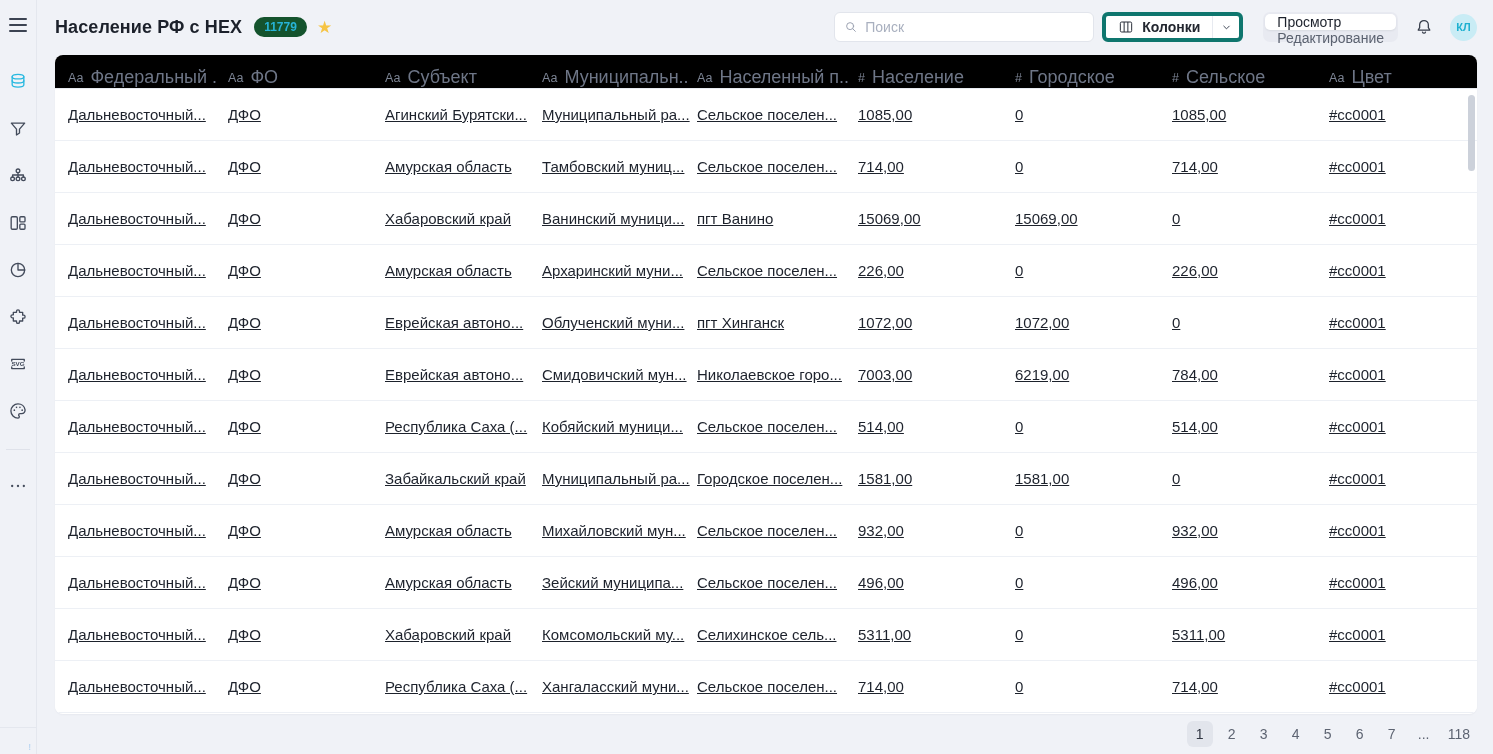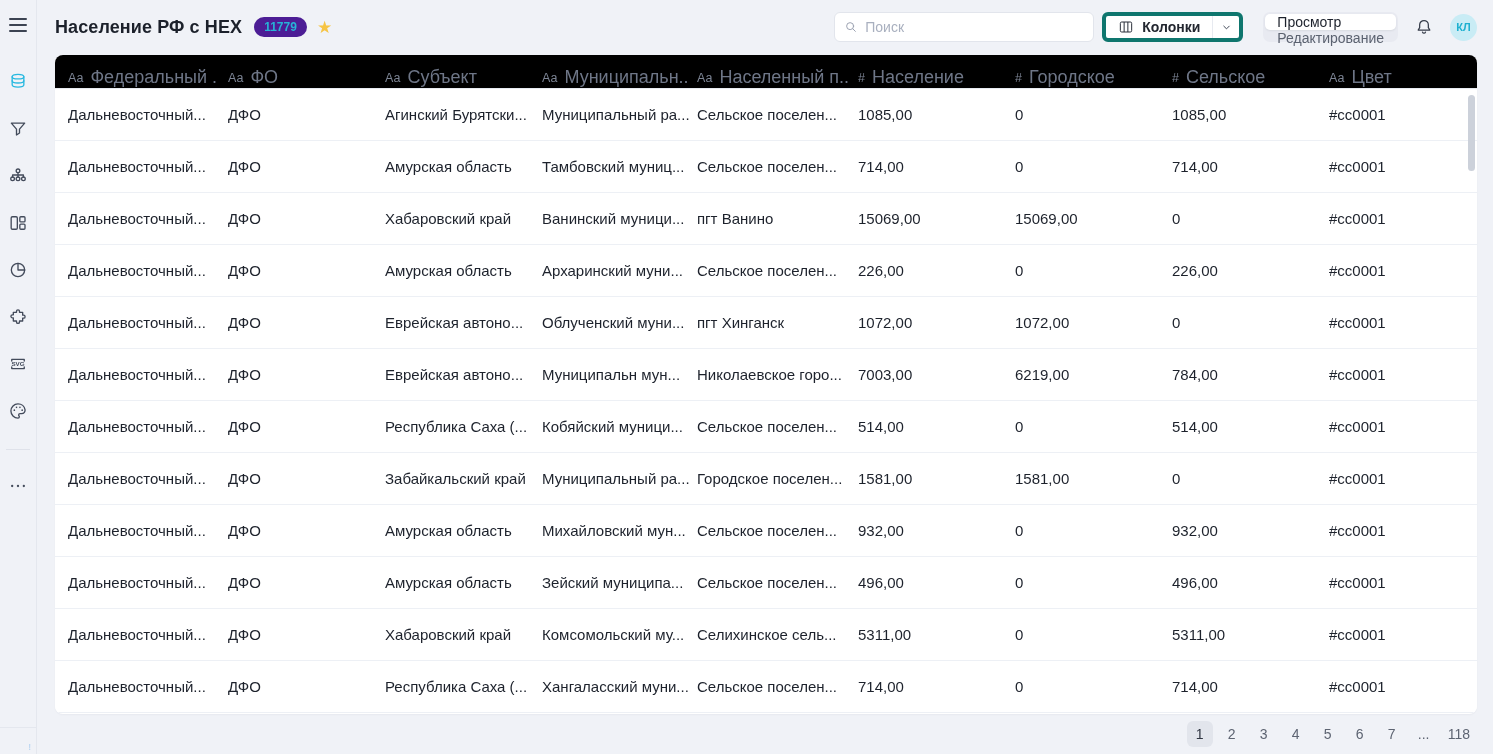--- a/index.html
+++ b/index.html
@@ -30,21 +30,21 @@
   .sidebar-bottom-line { position:absolute; bottom:26px; left:0; width:100%; height:1px; background:#e4e7ee; }
   .tiny-mark { position:absolute; bottom:2px; right:5px; font-size:9px; color:#aacdf0; }
 
   
   .topbar {
     position:absolute; left:37px; right:0; top:0; height:54px;
     display:flex; align-items:center; padding:0 16px 0 18px;
   }
   .page-title { font-size:18px; font-weight:700; color:#1c212b; letter-spacing:.1px; }
   .count-badge {
-    margin-left:12px; background:#4c1d95; color:#27b3d6;
+    margin-left:12px; background:#14532d; color:#27b3d6;
     font-size:12px; font-weight:600; padding:3px 10px; border-radius:11px;
   }
   .star-icon { margin-left:10px; color:#f6c444; font-size:17px; cursor:pointer; line-height:1; }
 
   .topbar-right { margin-left:auto; display:flex; align-items:center; gap:14px; }
 
   .search-box {
     width:260px; height:30px; background:#fff; border:1px solid #e2e5ec; border-radius:6px;
     display:flex; align-items:center; padding:0 9px; gap:7px;margin-left:24px;
   }
@@ -89,21 +89,21 @@
     box-shadow:0 1px 2px rgba(25,30,45,.04);
   }
   .thead {
     height:34px; background:#000000; border-bottom:1px solid #e7ebf1;
     display:flex; align-items:flex-end; padding-left:13px;
   }
   .th { display:flex; align-items:center; gap:7px; overflow:hidden; white-space:nowrap; cursor:pointer; padding-right:10px; }
   .th-type { font-size:12.5px; color:#7c8494; flex:none; }
   .th-label { font-size:18px; color:#6e7687; overflow:hidden; text-overflow:clip; }
   .tbody { }
-  .tr { height:52px; display:flex; align-items:center; border-bottom:1px solid #edf0f5; padding-left:13px; background:#fff; }
+  .tr { height:52px; display:flex; align-items:center; border-bottom:1px solid #edf0f5; padding-left:13px; background:#fff;text-decoration:underline; }
   .td { font-size:15px; color:#1d222c; overflow:hidden; white-space:nowrap; padding-right:10px; cursor:pointer; }
 
   .c1{width:160px;flex:none}.c2{width:157px;flex:none}.c3{width:157px;flex:none}
   .c4{width:155px;flex:none}.c5{width:161px;flex:none}.c6{width:157px;flex:none}
   .c7{width:157px;flex:none}.c8{width:157px;flex:none}.c9{flex:1;min-width:110px}
 
   .scroll-thumb {
     position:absolute; right:2px; top:40px; width:7px; height:76px;
     background:#ccd1da; border-radius:4px; cursor:pointer;
   }
@@ -334,21 +334,21 @@
         <div class="td c5">пгт Хинганск</div>
         <div class="td c6">1072,00</div>
         <div class="td c7">1072,00</div>
         <div class="td c8">0</div>
         <div class="td c9">#cc0001</div>
       </div>
       <div class="tr">
         <div class="td c1">Дальневосточный...</div>
         <div class="td c2">ДФО</div>
         <div class="td c3">Еврейская автоно...</div>
-        <div class="td c4">Муниципальн мун...</div>
+        <div class="td c4">Смидовичский мун...</div>
         <div class="td c5">Николаевское горо...</div>
         <div class="td c6">7003,00</div>
         <div class="td c7">6219,00</div>
         <div class="td c8">784,00</div>
         <div class="td c9">#cc0001</div>
       </div>
       <div class="tr">
         <div class="td c1">Дальневосточный...</div>
         <div class="td c2">ДФО</div>
         <div class="td c3">Республика Саха (...</div>

